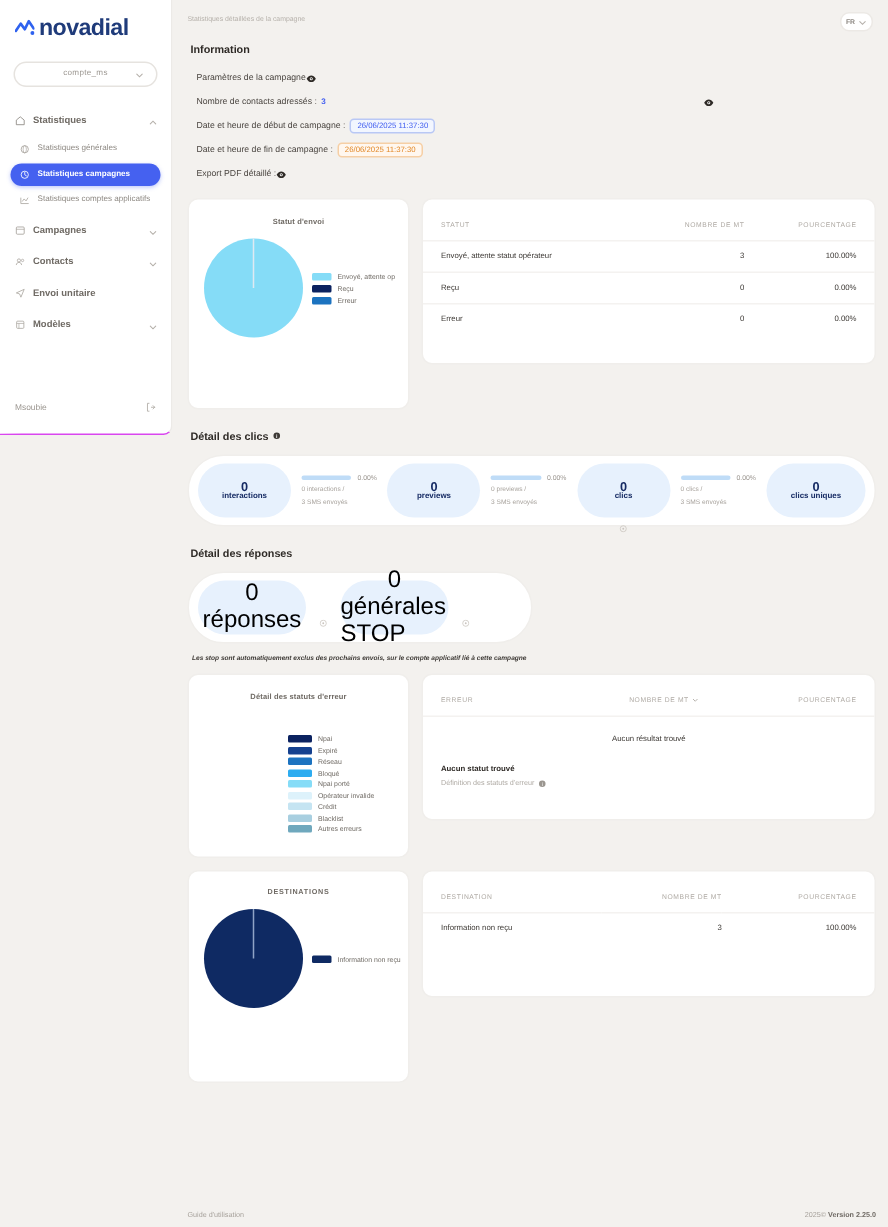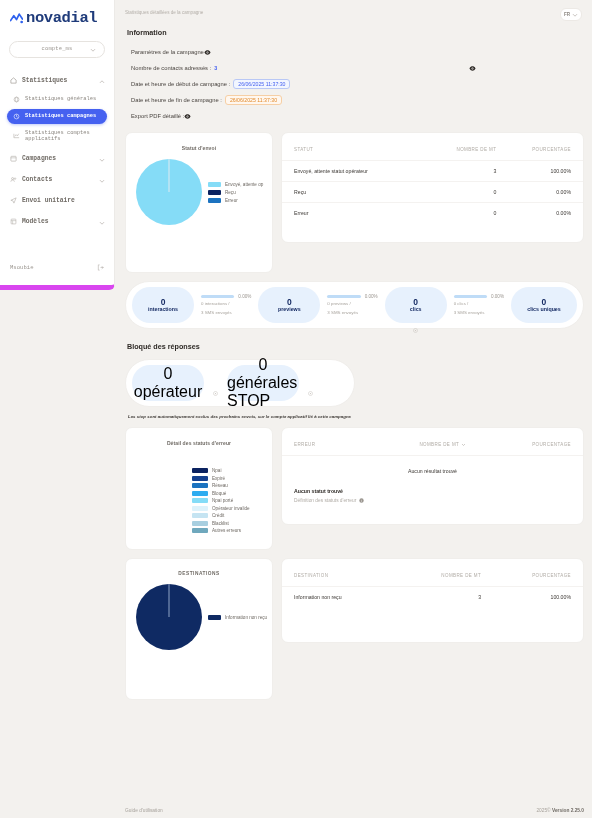--- a/index.html
+++ b/index.html
@@ -9,23 +9,22 @@
     background: #f3f1ee;
     overflow: hidden;
     position: relative;
   }
   
   .sidebar {
     position: absolute; left: 0; top: 0;
     width: 115px; height: 290px;
     background: #ffffff;
     border-right: 1px solid #eceae7;
-    border-bottom: 5px solid #d946ef;
+    border-bottom: 1px solid #d946ef;
     border-bottom-right-radius: 6px;
-    font-family: Liberation Mono, monospace;
   }
   .logo-wrap {
     padding: 11px 0 0 10px;
     display: flex; align-items: center; gap: 3px;
   }
   .logo-mark { width: 13px; height: 12px; flex: none; }
   .logo-text {
     font-size: 15.5px; font-weight: 700; color: #1f3b7a;
     letter-spacing: -0.4px; line-height: 1;
   }
@@ -386,20 +385,27 @@
           <tr>
             <td class="first">Erreur</td>
             <td>0</td>
             <td class="last">0.00%</td>
           </tr>
         </tbody>
       </table>
     </div>
   </div>
 
+  <div class="sec-head with-i">
+    <span>Détail des clics</span>
+    <svg width="5" height="5" viewBox="0 0 16 16">
+        <circle cx="8" cy="8" r="7" fill="#3d3935"></circle>
+        <text x="8" y="12" font-size="11" fill="#fff" text-anchor="middle" font-family="Liberation Sans">i</text>
+      </svg>
+  </div>
 
   <div class="band">
     <div class="kpi">
       <span class="num">0</span>
       <span class="lbl">interactions</span>
     </div>
     <div class="gap">
       <div class="bar-row">
         <span class="bar"></span>
         <span class="pct">0.00%</span>
@@ -437,26 +443,26 @@
       <span class="frac">0 clics /</span>
       <span class="frac">3 SMS envoyés</span>
     </div>
 
     <div class="kpi" style="width:66px">
       <span class="num">0</span>
       <span class="lbl">clics uniques</span>
     </div>
   </div>
 
-  <div class="sec-head">Bloqué des réponses</div>
+  <div class="sec-head">Détail des réponses</div>
 
   <div class="band2">
     <div class="kpi2">
       <span class="num">0</span>
-      <span class="lbl">opérateur</span>
+      <span class="lbl">réponses</span>
     </div>
     <svg width="5" height="5" viewBox="0 0 16 16" style="margin:20px 0 0 9px">
         <circle cx="8" cy="8" r="6.5" fill="none" stroke="#c9c4be" stroke-width="1.6"></circle>
         <circle cx="8" cy="8" r="2" fill="#c9c4be"></circle>
       </svg>
     <div class="kpi2" style="margin-left:9px">
       <span class="num">0</span>
       <span class="lbl">générales STOP</span>
     </div>
     <svg width="5" height="5" viewBox="0 0 16 16" style="margin:20px 0 0 9px">

